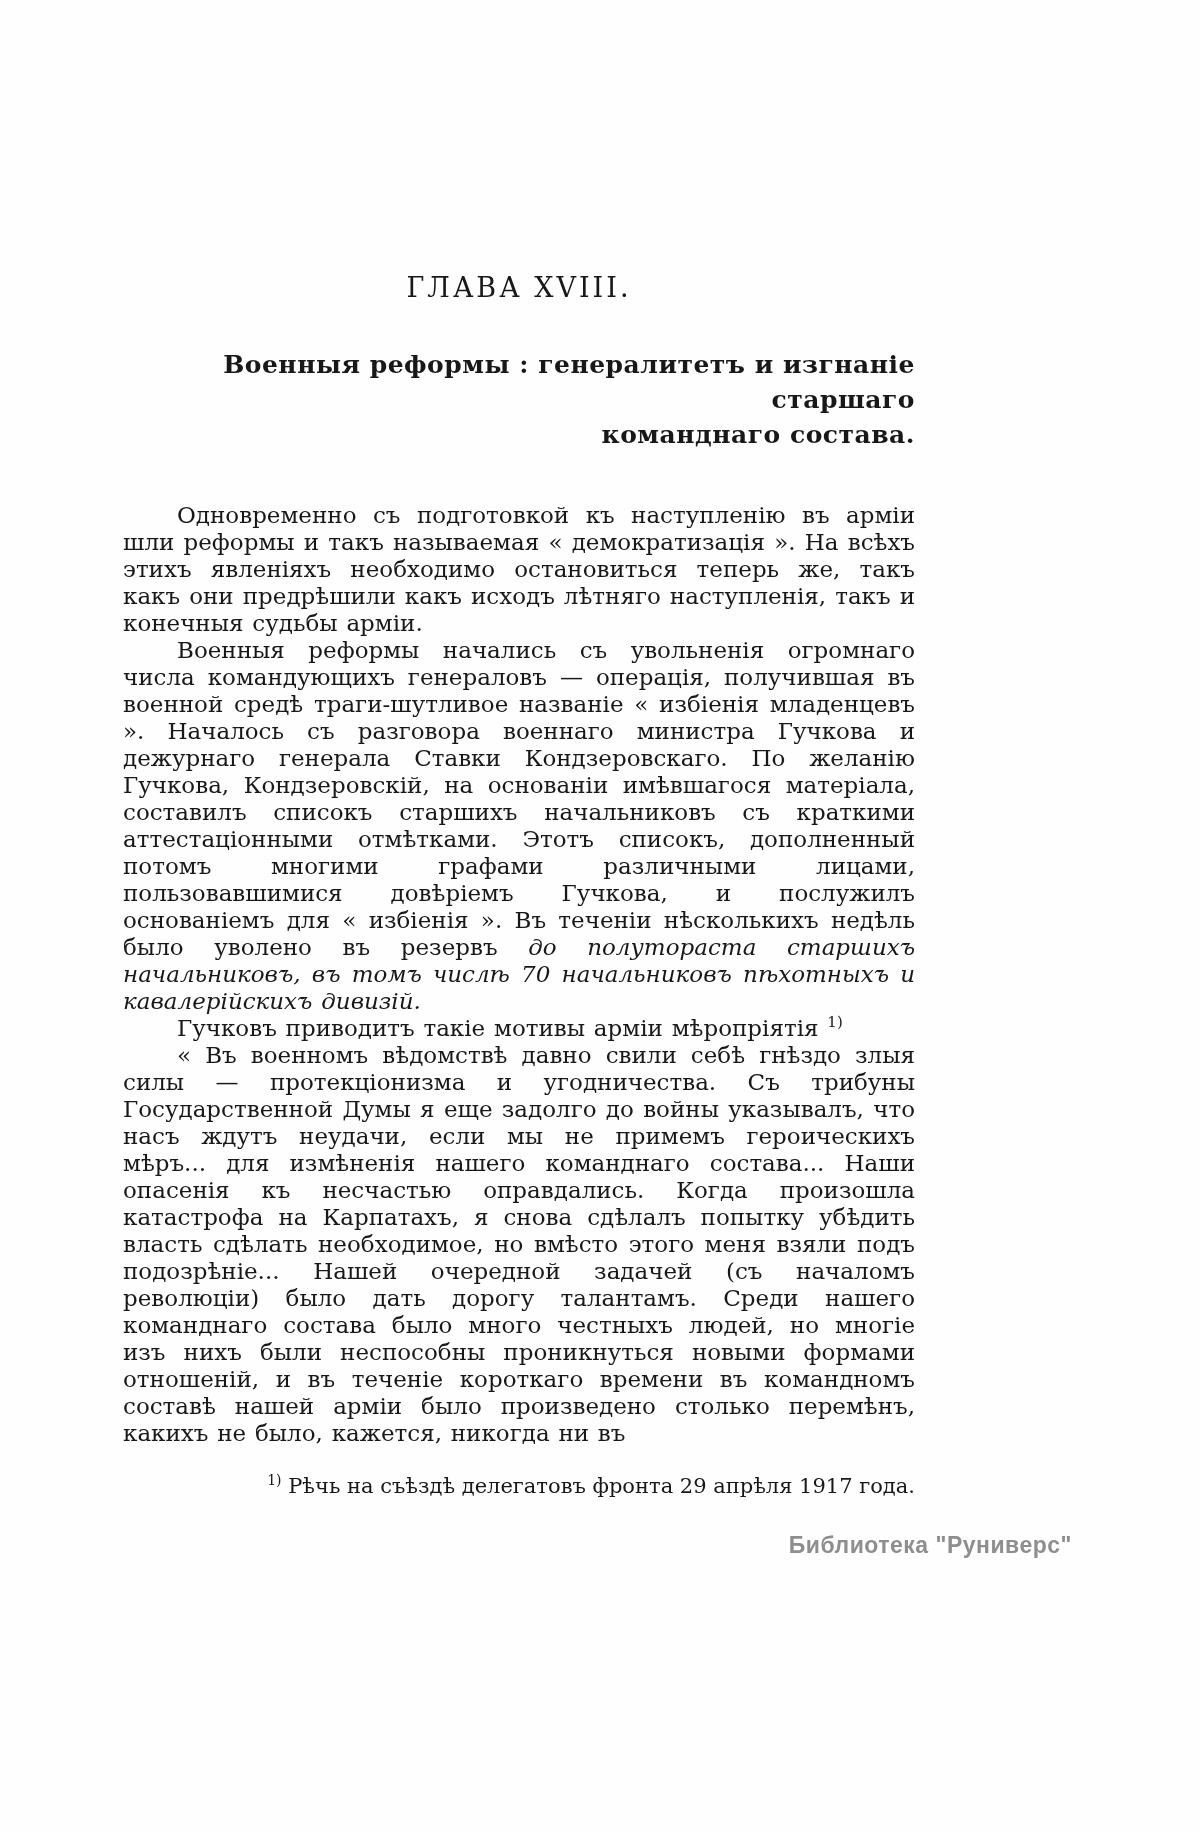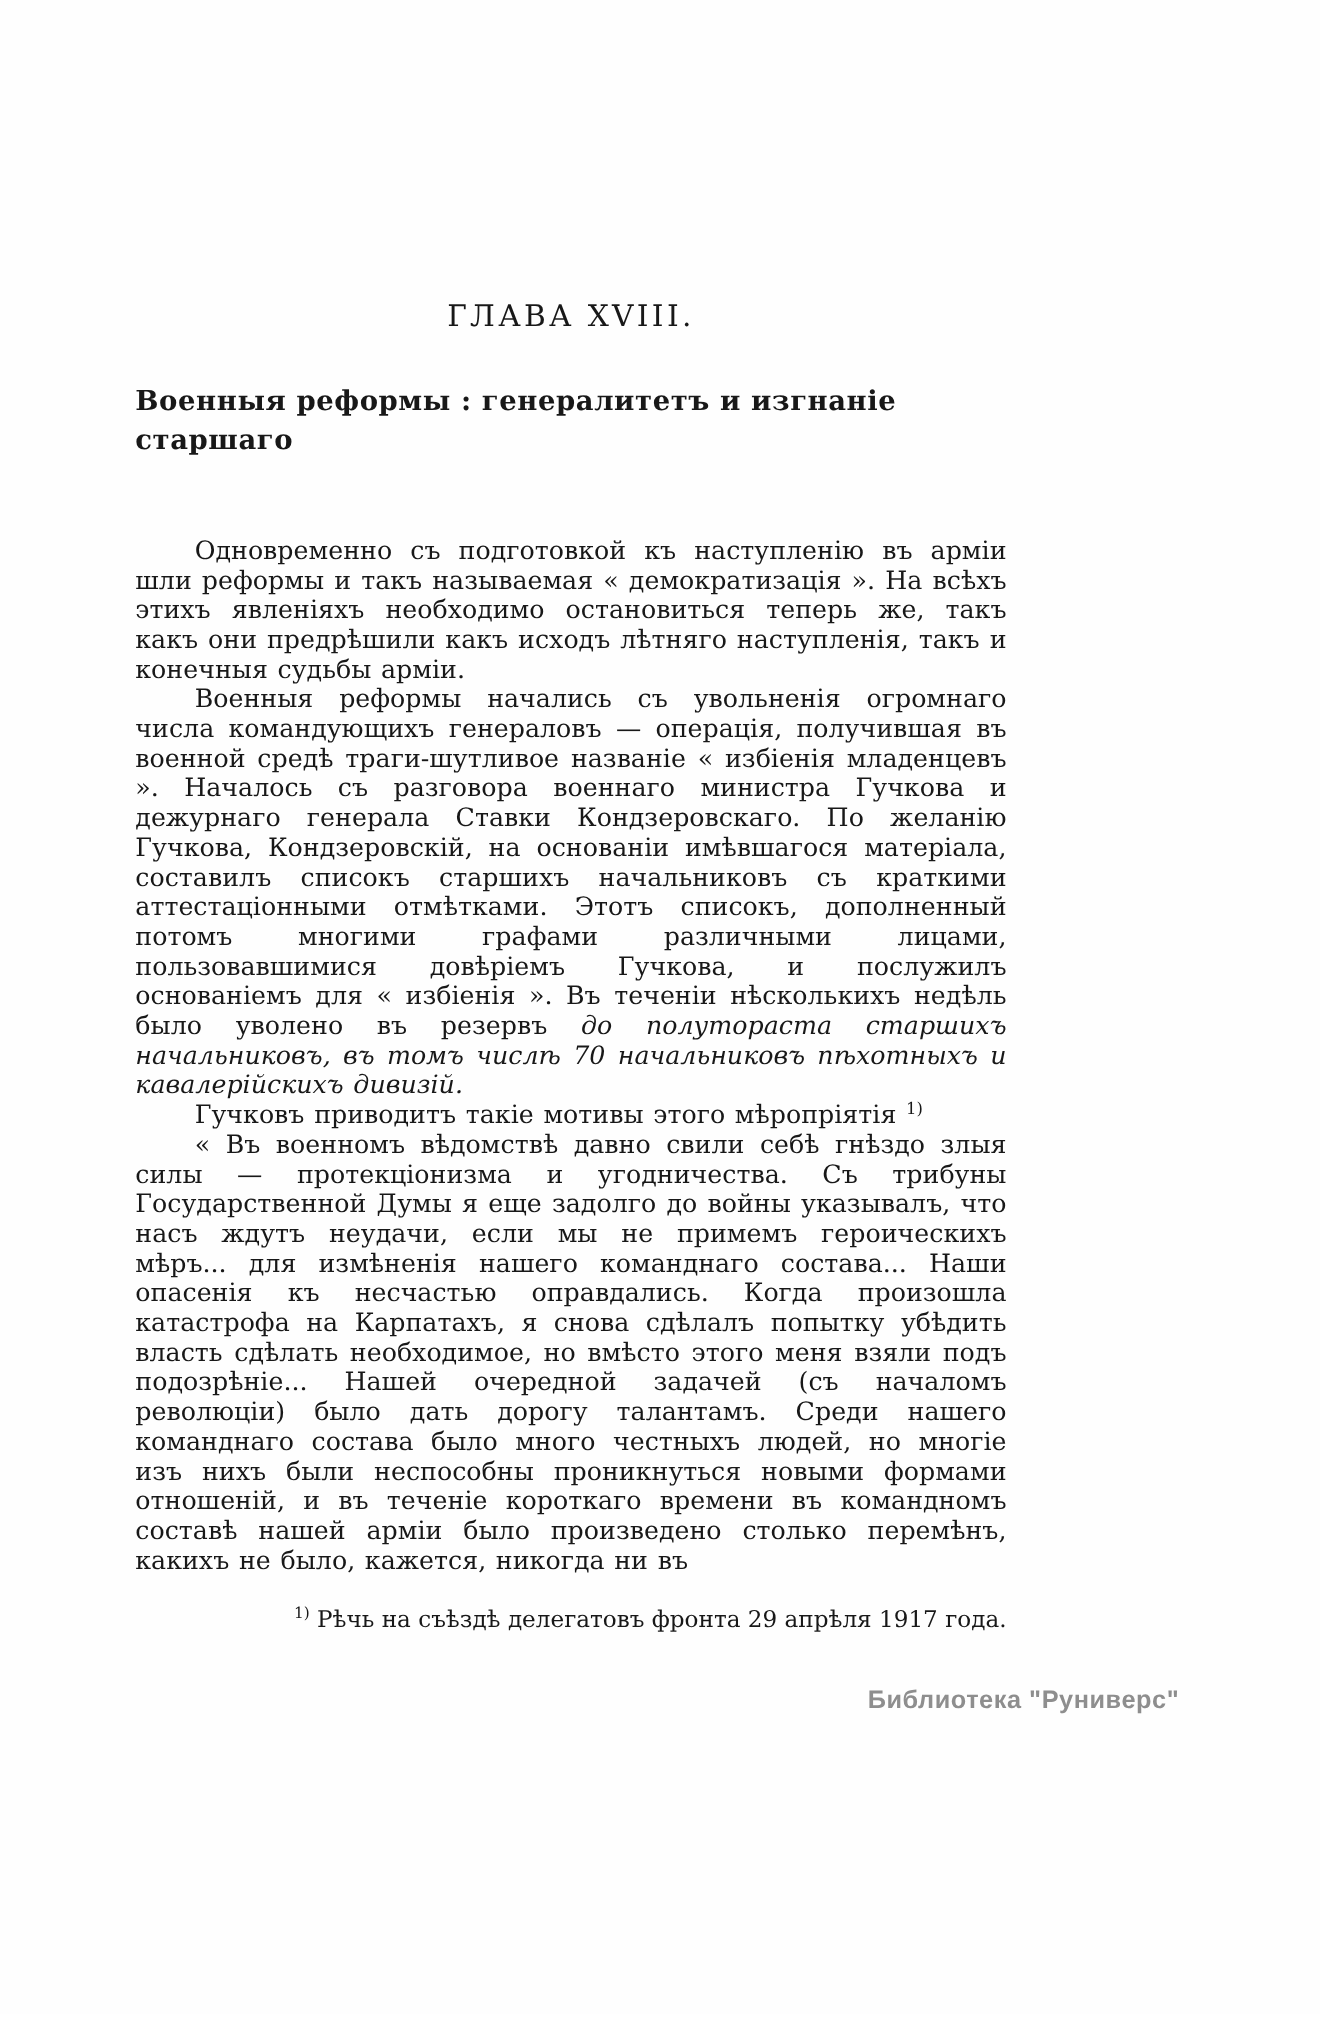--- a/index.html
+++ b/index.html
@@ -23,26 +23,26 @@
     width: 792px;
   }
   .chapter-title {
     text-align: center;
     font-size: 27px;
     font-weight: 400;
     letter-spacing: 3px;
     margin: 0 0 44px 0;
   }
   .chapter-heading {
-    text-align: left;
+    text-align: right;
     font-size: 25px;
     font-weight: 700;
     line-height: 35px;
     letter-spacing: 0.5px;
-    margin: 0 0 71px 0;
+    margin: 0 0 50px 0;
   }
   .body-text {
     font-size: 23px;
     line-height: 27px;
     text-align: justify;
   }
   .para {
     margin: 0;
     text-indent: 54px;
     word-spacing: 1.5px;
@@ -82,29 +82,30 @@
 </head>
 <body>
 
 <div class="page">
   <div class="content">
 
     <h1 class="chapter-title">ГЛАВА XVIII.</h1>
 
     <h2 class="chapter-heading">
       <span>Военныя реформы : генералитетъ и изгнаніе старшаго</span><br>
+      <span>команднаго состава.</span>
     </h2>
 
     <div class="body-text">
 
       <p class="para"><span>Одновременно съ подготовкой къ наступленію въ арміи шли реформы и такъ называемая « демократизація ». На всѣхъ этихъ явленіяхъ необходимо остановиться теперь же, такъ какъ они предрѣшили какъ исходъ лѣтняго наступленія, такъ и конечныя судьбы арміи.</span></p>
 
       <p class="para"><span>Военныя реформы начались съ увольненія огромнаго числа командующихъ генераловъ — операція, получившая въ военной средѣ траги-шутливое названіе « избіенія младенцевъ ». Началось съ разговора военнаго министра Гучкова и дежурнаго генерала Ставки Кондзеровскаго. По желанію Гучкова, Кондзеровскій, на основаніи имѣвшагося матеріала, составилъ списокъ старшихъ начальниковъ съ краткими аттестаціонными отмѣтками. Этотъ списокъ, дополненный потомъ многими графами различными лицами, пользовавшимися довѣріемъ Гучкова, и послужилъ основаніемъ для « избіенія ». Въ теченіи нѣсколькихъ недѣль было уволено въ резервъ </span><span class="em">до полутораста старшихъ начальниковъ, въ томъ числѣ 70 начальниковъ пѣхотныхъ и кавалерійскихъ дивизій.</span></p>
 
-      <p class="para"><span>Гучковъ приводитъ такіе мотивы этого мѣропріятія</span>&nbsp;<sup class="fn-ref">1)</sup></p>
+      <p class="para"><span>Гучковъ приводитъ такіе мотивы арміи мѣропріятія</span>&nbsp;<sup class="fn-ref">1)</sup></p>
 
       <p class="para"><span>« Въ военномъ вѣдомствѣ давно свили себѣ гнѣздо злыя силы — протекціонизма и угодничества. Съ трибуны Государственной Думы я еще задолго до войны указывалъ, что насъ ждутъ неудачи, если мы не примемъ героическихъ мѣръ... для измѣненія нашего команднаго состава... Наши опасенія къ несчастью оправдались. Когда произошла катастрофа на Карпатахъ, я снова сдѣлалъ попытку убѣдить власть сдѣлать необходимое, но вмѣсто этого меня взяли подъ подозрѣніе... Нашей очередной задачей (съ началомъ революціи) было дать дорогу талантамъ. Среди нашего команднаго состава было много честныхъ людей, но многіе изъ нихъ были неспособны проникнуться новыми формами отношеній, и въ теченіе короткаго времени въ командномъ составѣ нашей арміи было произведено столько перемѣнъ, какихъ не было, кажется, никогда ни въ</span></p>
 
     </div>
 
     <p class="footnote"><sup>1)</sup>&nbsp;<span>Рѣчь на съѣздѣ делегатовъ фронта 29 апрѣля 1917 года.</span></p>
 
   </div>
 
   <div class="watermark">Библиотека "Руниверс"</div>

